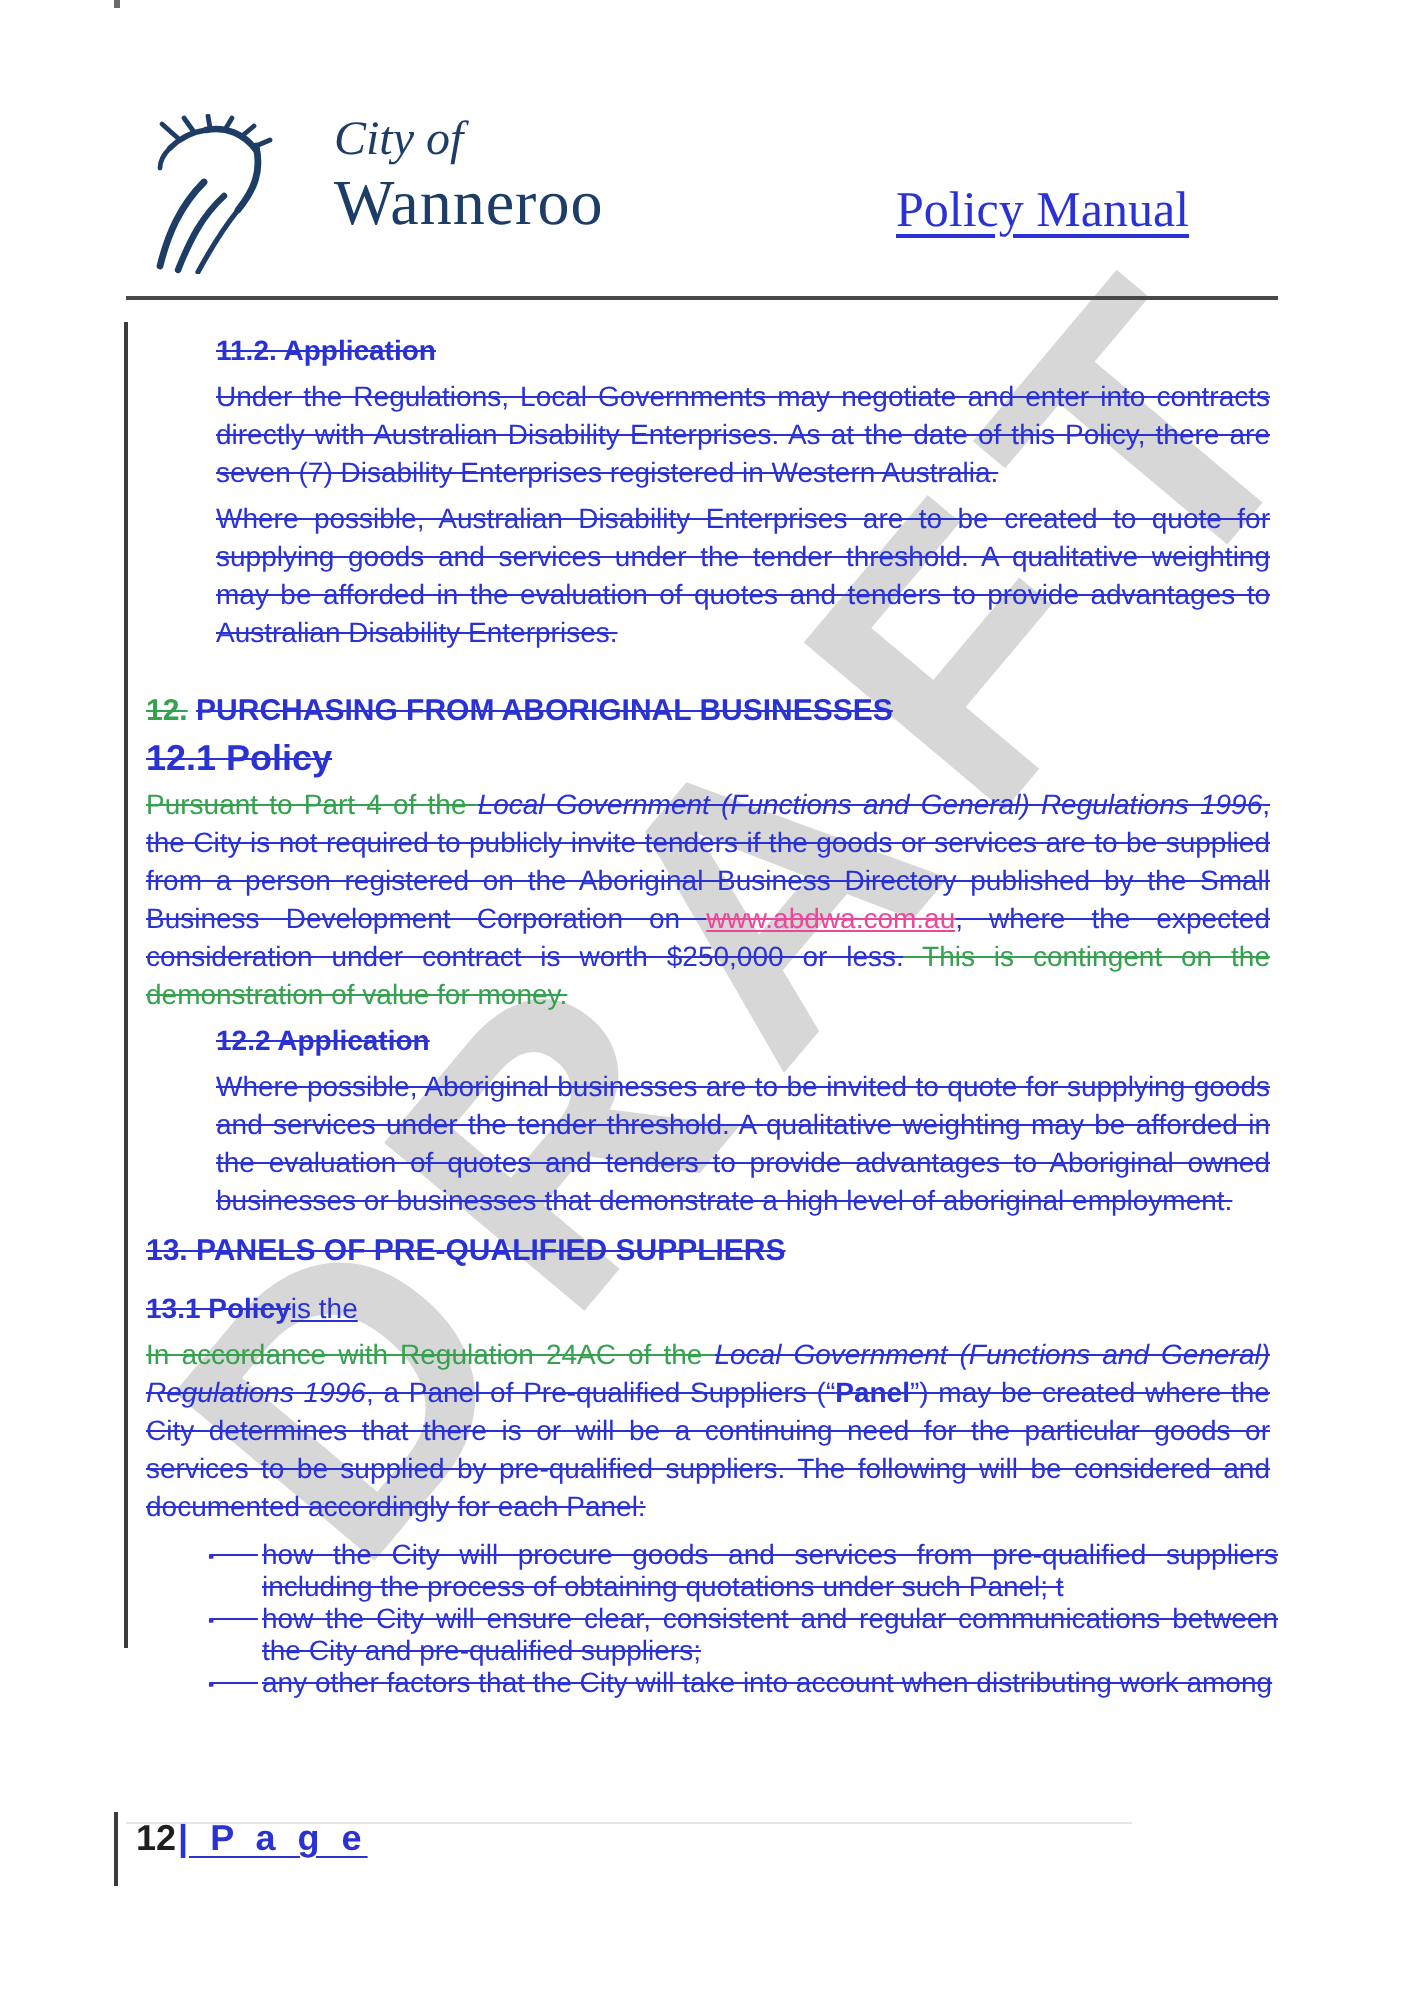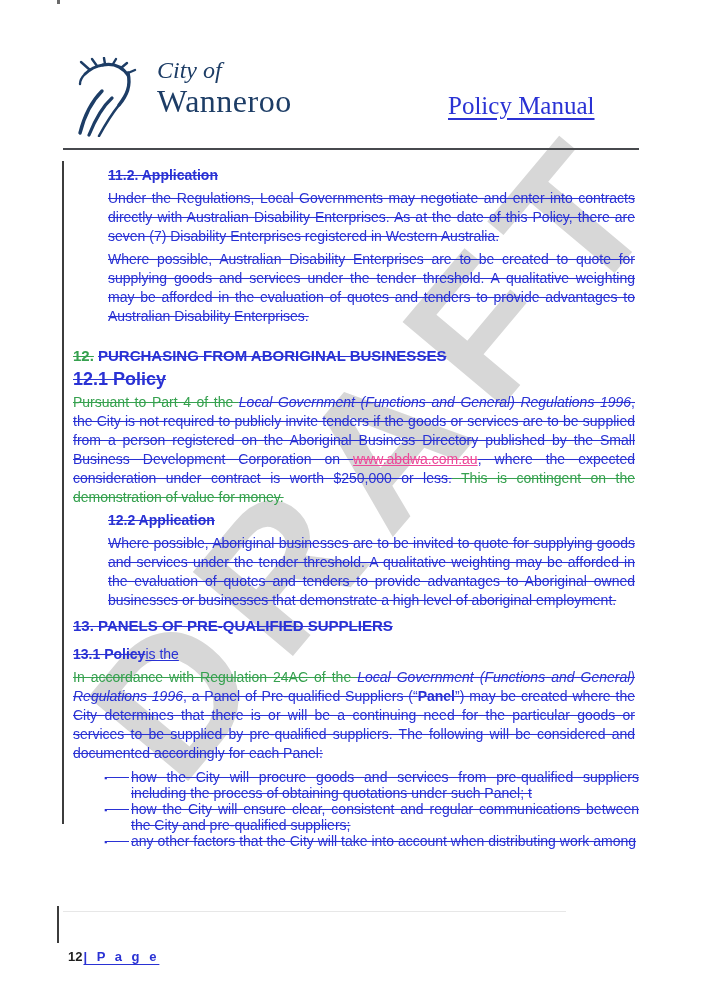--- a/index.html
+++ b/index.html
@@ -12,21 +12,21 @@
     position:absolute; left:378px; top:452px; z-index:1;
     transform:translate(-50%,-50%) rotate(-50deg);
     font-family:"Liberation Sans", sans-serif; font-weight:bold;
     font-size:190px; letter-spacing:26px; color:#d7d7d7; white-space:nowrap;
     user-select:none;
   }
   .top-speck { position:absolute; left:57px; top:0; width:3px; height:4px; background:#6a6a6a; z-index:2; }
 
   
   .header-logo { position:absolute; left:72px; top:57px; display:flex; align-items:flex-start; z-index:2; }
-  .logo-text { margin-left:9px; color:#1d3d66; }
+  .logo-text { margin-left:19px; color:#1d3d66; }
   .logo-city { font-family:"Liberation Serif", serif; font-style:italic; font-size:24px; line-height:26px; }
   .logo-name { font-family:"Liberation Serif", serif; font-size:32px; line-height:32px; margin-top:2px; letter-spacing:0.5px; }
   .manual-title {
     position:absolute; left:448px; top:92px; z-index:2;
     font-family:"Liberation Serif", serif; font-size:25px; color:#2a32d4;
     text-decoration:underline; text-underline-offset:4px;
   }
   .header-rule { position:absolute; left:63px; top:148px; width:576px; height:2px; background:#47494d; z-index:2; }
 
   
@@ -50,21 +50,21 @@
 
   
   .blist { margin:6px 0 0 35px; }
   .bitem { display:flex; line-height:16px; }
   .bmark { flex:none; width:27px; position:relative; color:#2a32d4; font-size:9px; padding-top:1px; }
   .bmark::after { content:""; position:absolute; left:1px; top:8px; width:24px; border-top:1.3px solid #2a32d4; }
   .btext { flex:1; text-align:justify; text-decoration:line-through; text-decoration-thickness:1px; }
 
   
   .footer-rule { position:absolute; left:63px; top:911px; width:503px; height:1px; background:#e7e7e7; z-index:2; }
-  .footer { position:absolute; left:68px; top:948px; z-index:2; font-size:13px; line-height:18px; }
+  .footer { position:absolute; left:68px; top:910px; z-index:2; font-size:18px; line-height:18px; }
   .f-num { font-weight:bold; color:#1f1f1f; }
   .f-label { font-weight:bold; color:#2a32d4; text-decoration:underline; text-underline-offset:3px; letter-spacing:3px; margin-left:1px; }
 </style>
 </head>
 <body>
 
 <div class="page">
 
   <div class="watermark">DRAFT</div>
   <div class="top-speck"></div>

